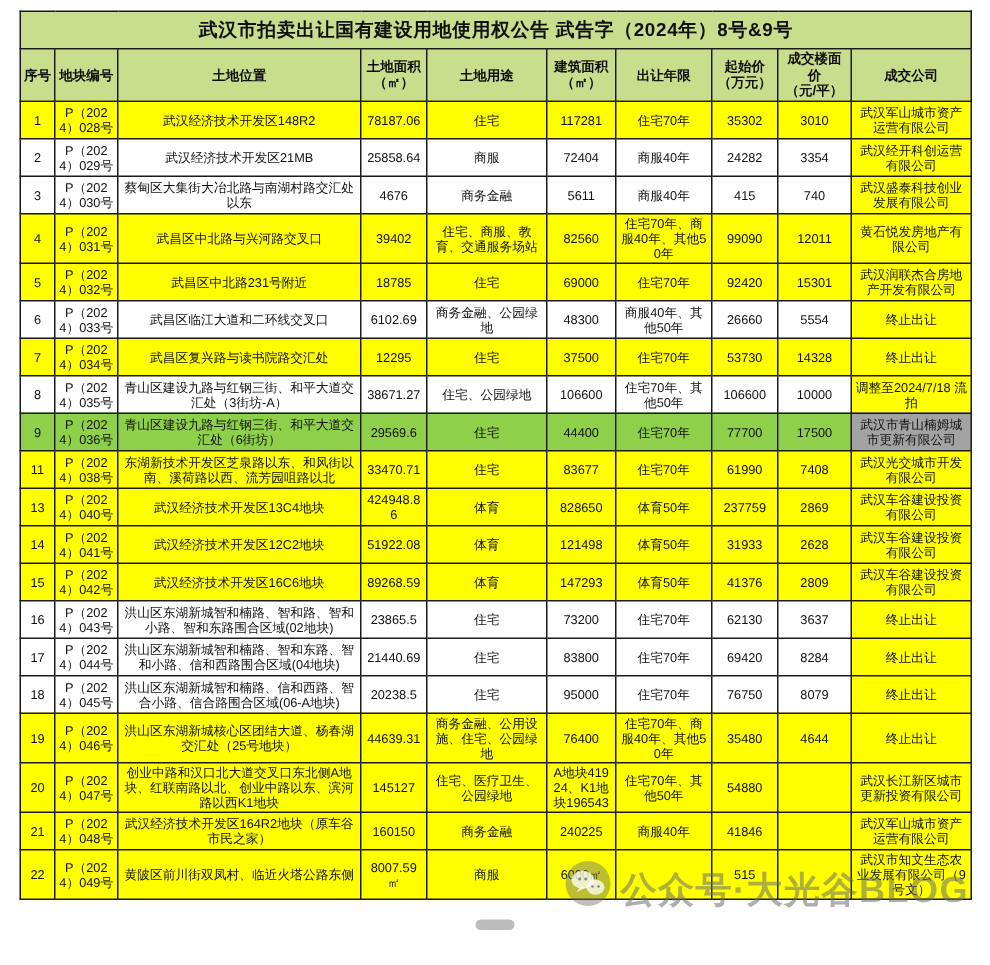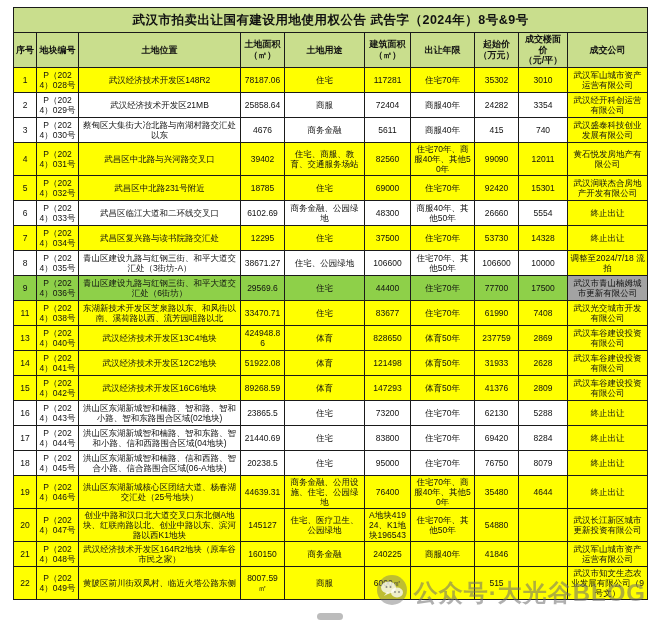--- a/index.html
+++ b/index.html
@@ -229,21 +229,21 @@
         </tr>
         <tr class="row-white">
           <td>16</td>
           <td>P（2024）043号</td>
           <td>洪山区东湖新城智和楠路、智和路、智和小路、智和东路围合区域(02地块)</td>
           <td>23865.5</td>
           <td>住宅</td>
           <td>73200</td>
           <td>住宅70年</td>
           <td>62130</td>
-          <td>5288</td>
+          <td>3637</td>
           <td class="company-cell">终止出让</td>
         </tr>
         <tr class="row-white">
           <td>17</td>
           <td>P（2024）044号</td>
           <td>洪山区东湖新城智和楠路、智和东路、智和小路、信和西路围合区域(04地块)</td>
           <td>21440.69</td>
           <td>住宅</td>
           <td>83800</td>
           <td>住宅70年</td>

